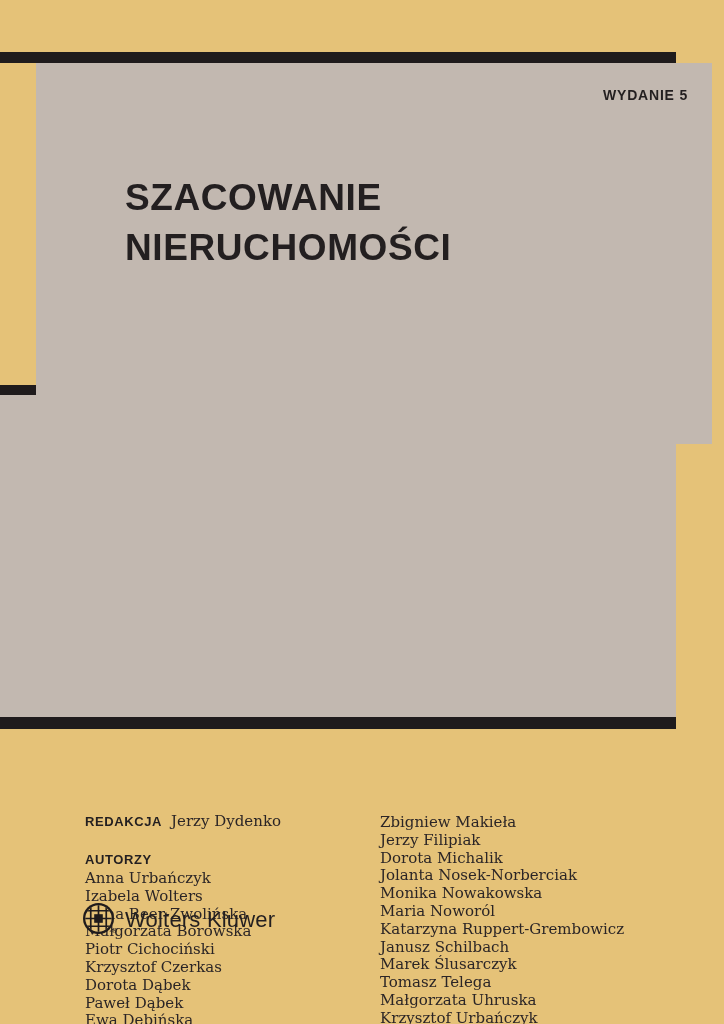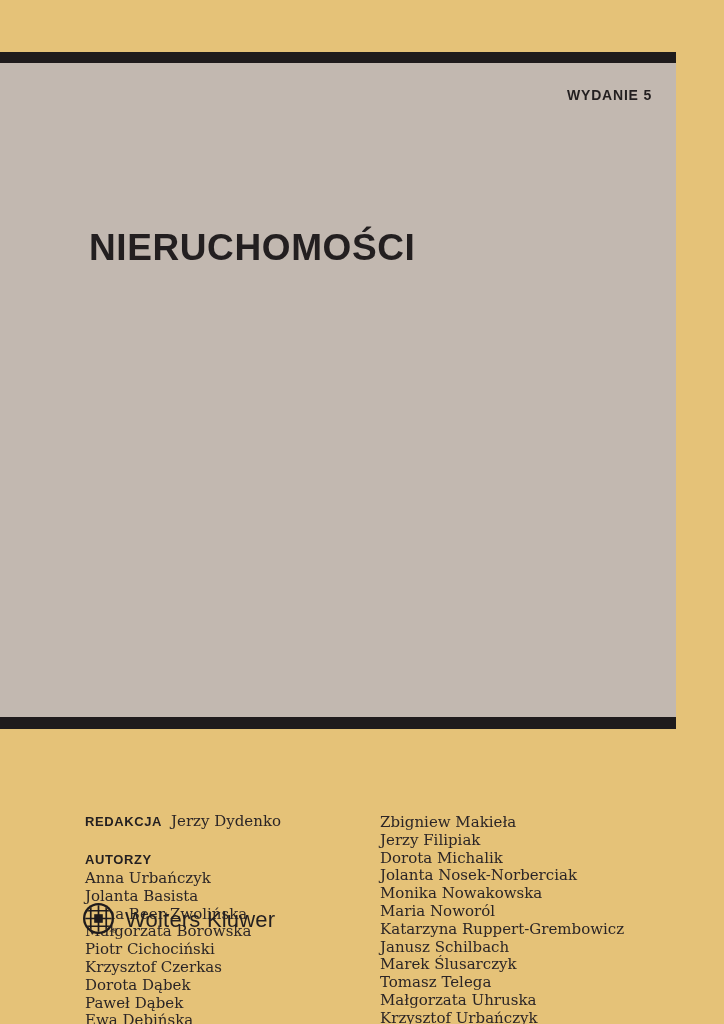--- a/index.html
+++ b/index.html
@@ -21,21 +21,21 @@
   }
   .bar{
     position:absolute;left:0;width:676px;background:var(--bar);
   }
   .bar.top{top:52px;height:11px;}
   .bar.mid{top:385px;height:10px;}
   .bar.bottom{top:717px;height:12px;}
   .panel{
     position:absolute;left:0;width:676px;background:var(--panel);
   }
-  .panel.title-panel{top:63px;height:381px;}
+  .panel.title-panel{top:63px;height:381px;margin-left:36px;}
   .panel.authors-panel{top:395px;height:322px;}
   .edition{
     position:absolute;top:24px;right:24px;
     font-size:14px;font-weight:bold;letter-spacing:0.8px;
     color:var(--ink);
   }
   .book-title{
     position:absolute;left:89px;top:110px;
     font-size:37px;font-weight:bold;line-height:50px;
     letter-spacing:0.6px;color:var(--ink);
@@ -88,34 +88,34 @@
 </head>
 <body>
 
 <div class="bar top"></div>
 <div class="bar mid"></div>
 <div class="bar bottom"></div>
 
 <div class="panel title-panel">
   <div class="edition">WYDANIE 5</div>
   <h1 class="book-title">
-    <br>
+    <span>SZACOWANIE</span><br>
     <span>NIERUCHOMOŚCI</span>
   </h1>
 </div>
 
 <div class="panel authors-panel">
   <div class="authors-left">
     <div class="redakcja-row">
       <span class="small-label">REDAKCJA</span><span>Jerzy Dydenko</span>
     </div>
     <div class="small-label autorzy-label">AUTORZY</div>
     <div class="name-list">
         <div class="author-name">Anna Urbańczyk</div>
-        <div class="author-name">Jolanta Basista</div>
+        <div class="author-name">Izabela Wolters</div>
         <div class="author-name">Anna Beer-Zwolińska</div>
         <div class="author-name">Małgorzata Borowska</div>
         <div class="author-name">Piotr Cichociński</div>
         <div class="author-name">Krzysztof Czerkas</div>
         <div class="author-name">Dorota Dąbek</div>
         <div class="author-name">Paweł Dąbek</div>
         <div class="author-name">Ewa Dębińska</div>
       </div>
   </div>
 

